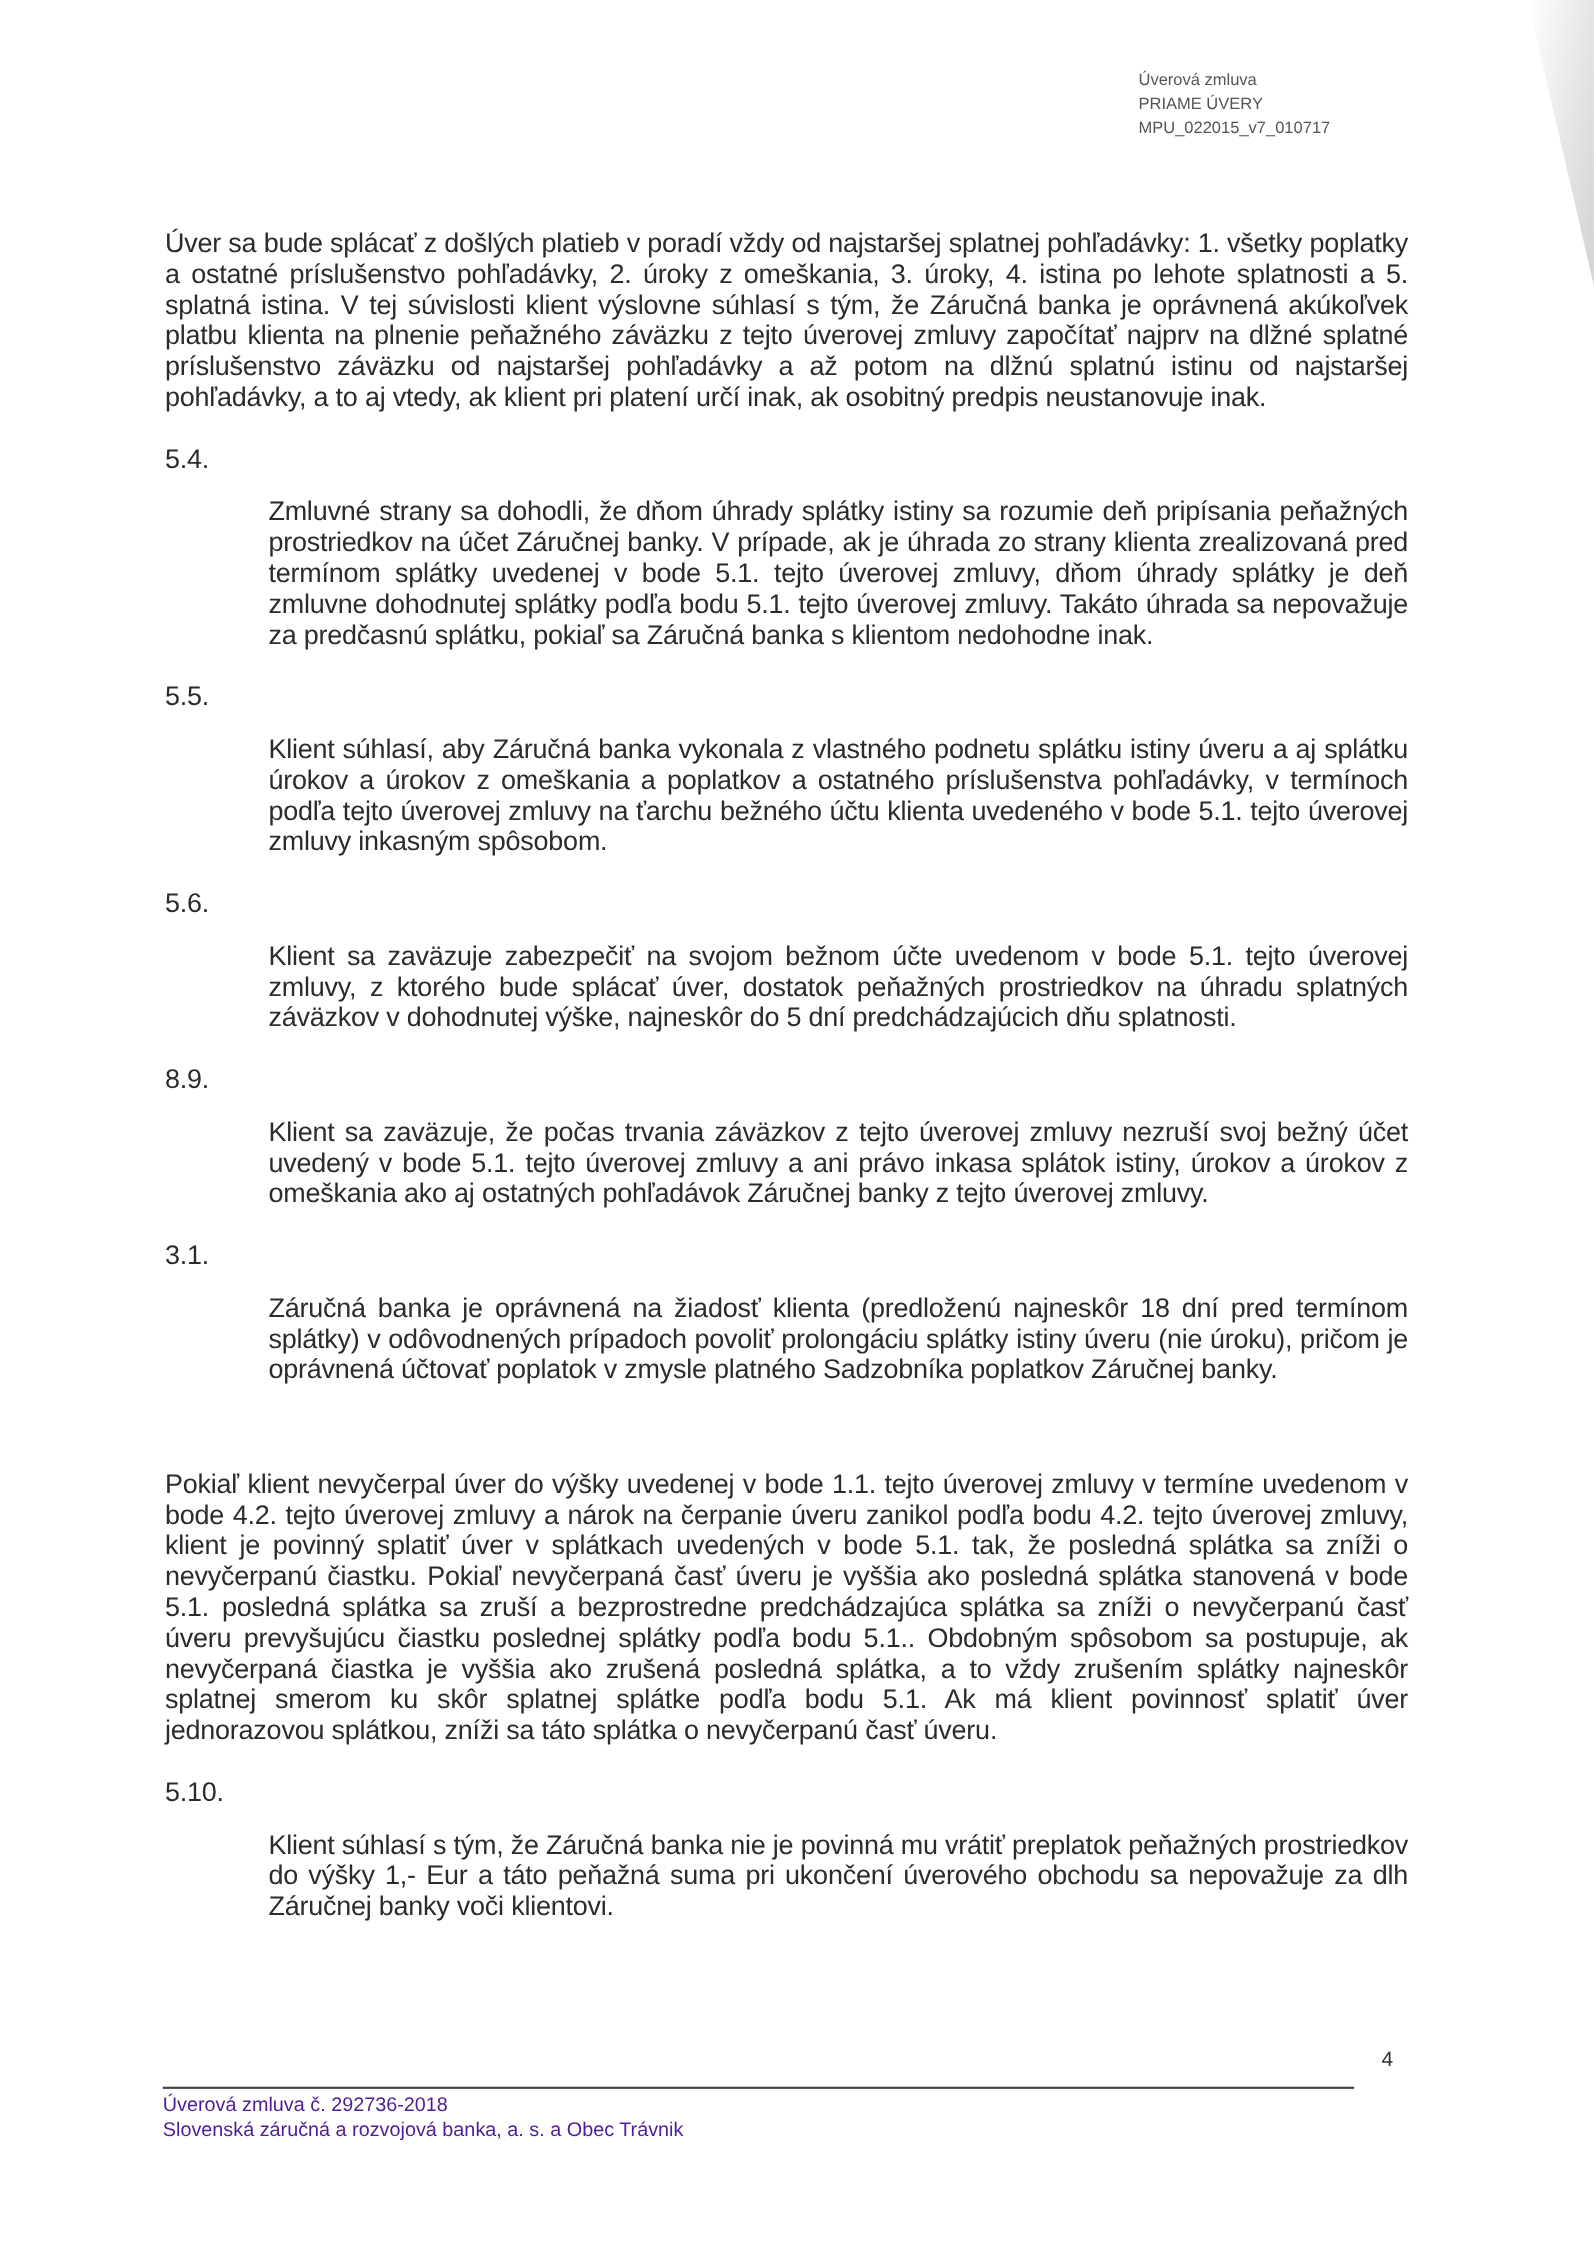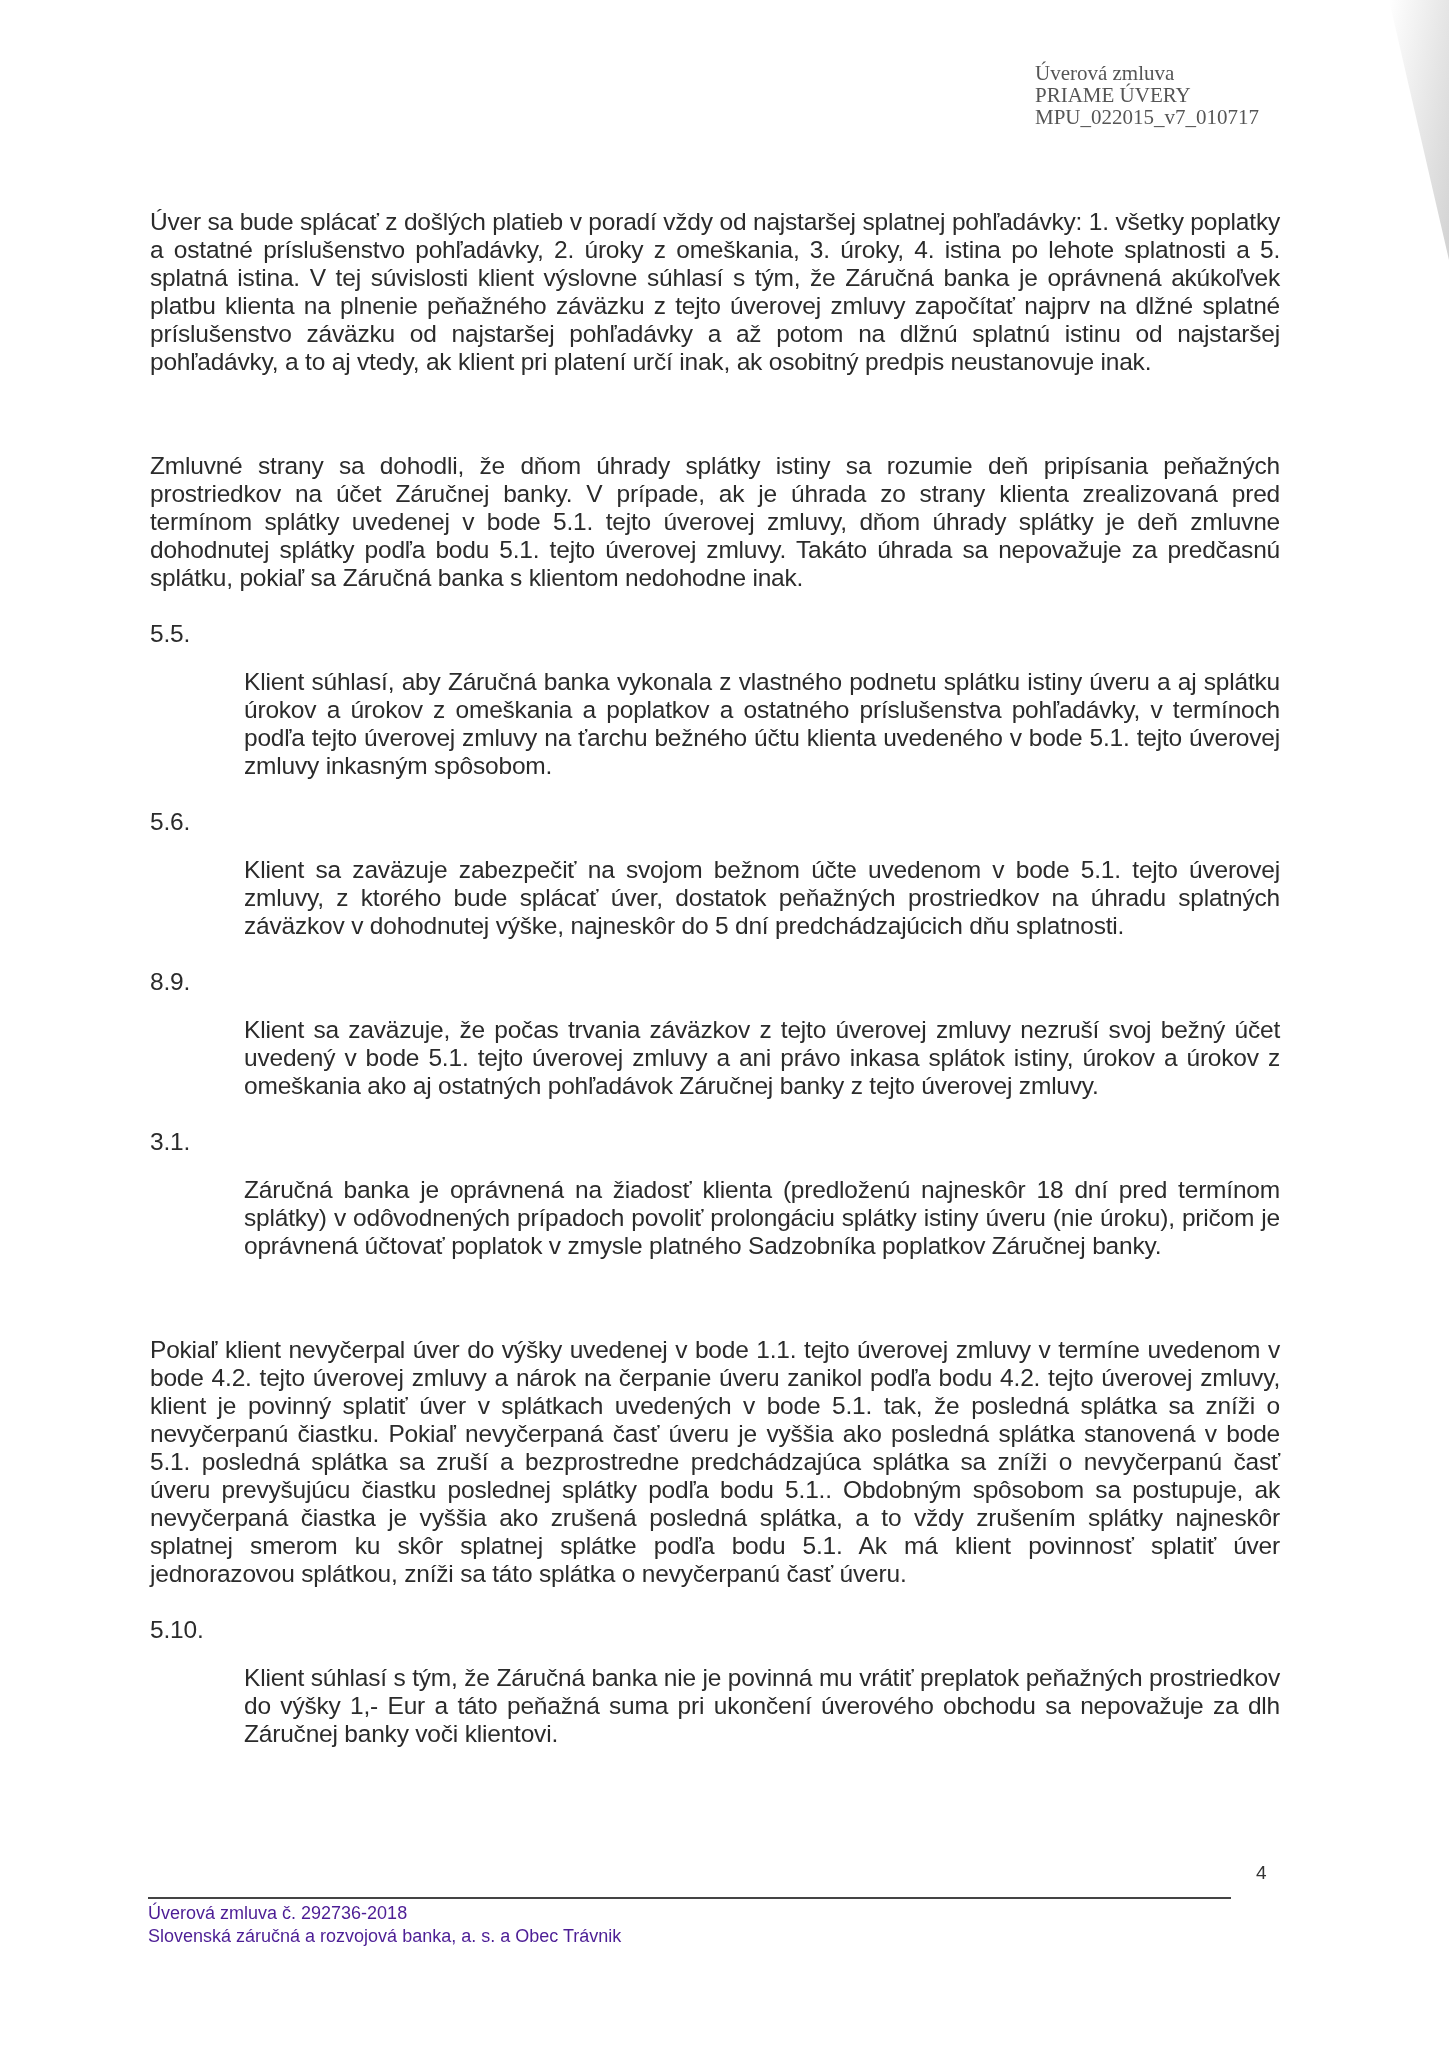--- a/index.html
+++ b/index.html
@@ -9,21 +9,21 @@
     font-family: "Liberation Sans", sans-serif;
     color: #2b2b2b;
   }
   .page-curl {
     position: absolute; top: 0; right: 0; width: 60px; height: 260px;
     background: linear-gradient(100deg, rgba(255,255,255,0) 0%, #e6e6e6 55%, #d2d2d2 100%);
     clip-path: polygon(0 0, 100% 0, 100% 100%);
   }
   .header {
     position: absolute; left: 1035px; top: 62px;
-    font-size: 21px; line-height: 22px; color: #555; font-family: Liberation Serif, serif;
+    font-size: 15px; line-height: 22px; color: #555;
   }
   .header div { white-space: nowrap; }
   .content {
     position: absolute; left: 150px; top: 160px; width: 1130px;
     font-size: 24.5px; line-height: 28px; letter-spacing: -0.2px;
   }
   .clause { display: flex; margin-bottom: 28px; }
   .clause .num { width: 94px; flex: none; }
   .clause .text { flex: 1; text-align: justify; margin-top: 48px; }
   .footer-line {
@@ -47,20 +47,21 @@
   <div>Úverová zmluva</div>
   <div>PRIAME ÚVERY</div>
   <div>MPU_022015_v7_010717</div>
 </div>
 
 <div class="content">
   <div class="clause">
     <span class="text">Úver sa bude splácať z došlých platieb v poradí vždy od najstaršej splatnej pohľadávky: 1. všetky poplatky a ostatné príslušenstvo pohľadávky, 2. úroky z omeškania, 3. úroky, 4. istina po lehote splatnosti a 5. splatná istina. V tej súvislosti klient výslovne súhlasí s tým, že Záručná banka je oprávnená akúkoľvek platbu klienta na plnenie peňažného záväzku z tejto úverovej zmluvy započítať najprv na dlžné splatné príslušenstvo záväzku od najstaršej pohľadávky a až potom na dlžnú splatnú istinu od najstaršej pohľadávky, a to aj vtedy, ak klient pri platení určí inak, ak osobitný predpis neustanovuje inak.</span>
   </div>
   <div class="clause">
+    <span class="num">5.4.</span>
     <span class="text">Zmluvné strany sa dohodli, že dňom úhrady splátky istiny sa rozumie deň pripísania peňažných  prostriedkov na účet Záručnej banky. V prípade, ak je úhrada zo strany klienta zrealizovaná pred termínom splátky uvedenej v bode 5.1. tejto úverovej zmluvy, dňom úhrady splátky je deň zmluvne dohodnutej splátky podľa bodu 5.1. tejto úverovej zmluvy. Takáto úhrada sa nepovažuje za predčasnú splátku, pokiaľ sa Záručná banka s klientom nedohodne inak.</span>
   </div>
   <div class="clause">
     <span class="num">5.5.</span>
     <span class="text">Klient súhlasí, aby Záručná banka vykonala z vlastného podnetu splátku istiny úveru a aj splátku úrokov a úrokov z omeškania a poplatkov a ostatného príslušenstva pohľadávky, v termínoch podľa tejto úverovej zmluvy na ťarchu bežného účtu klienta uvedeného v bode 5.1. tejto úverovej zmluvy inkasným spôsobom.</span>
   </div>
   <div class="clause">
     <span class="num">5.6.</span>
     <span class="text">Klient sa zaväzuje zabezpečiť na svojom bežnom účte uvedenom v bode 5.1. tejto úverovej zmluvy, z ktorého bude splácať úver, dostatok peňažných prostriedkov na úhradu splatných záväzkov v dohodnutej výške, najneskôr do 5 dní predchádzajúcich dňu splatnosti.</span>
   </div>

